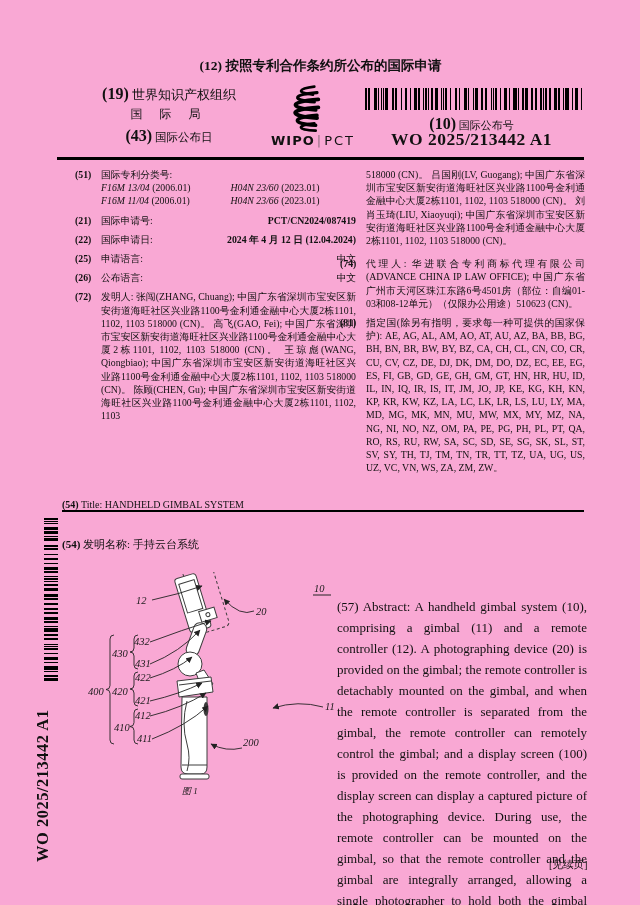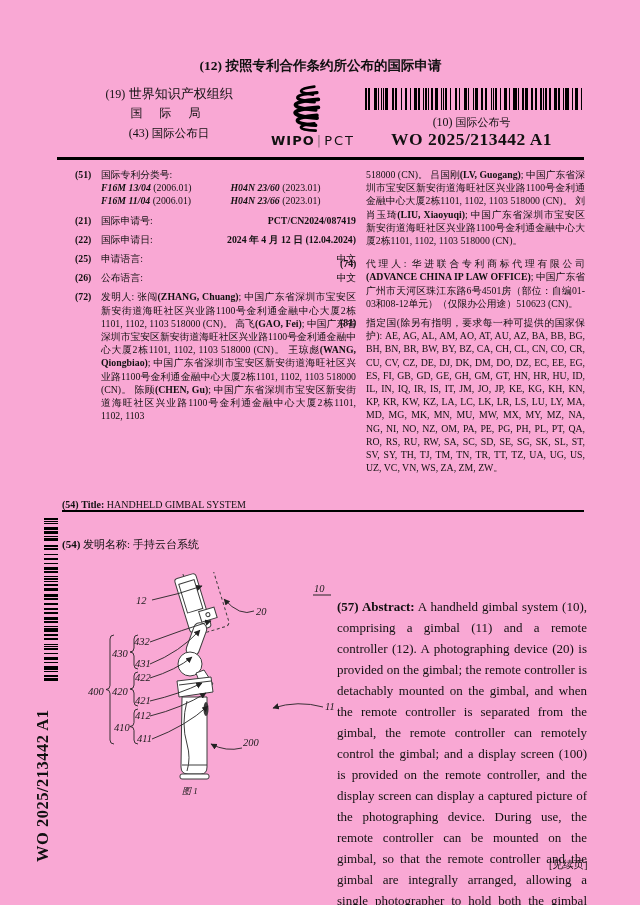--- a/index.html
+++ b/index.html
@@ -1,27 +1,27 @@
 <!DOCTYPE html>
 <html><head>
 <meta charset="utf-8">
 <style>
   html,body{margin:0;padding:0;background:#fff;}
   .page{position:relative;width:640px;height:905px;background:#f9a8d4;overflow:hidden;
         font-family:"Liberation Serif","DejaVu Serif",serif;color:#111;}
   .abs{position:absolute;}
-  b{font-weight:bold;}
+  b{font-weight:normal;}
   
   .doc-kind{left:57px;top:57px;width:527px;text-align:center;font-weight:bold;font-size:13.5px;}
   .org-block{left:60px;top:85px;width:218px;text-align:center;}
   .org-name{font-size:13px;}
   .org-bureau{font-size:12px;letter-spacing:7px;margin-top:2px;}
   .pubdate-label{font-size:11.5px;margin-top:4px;}
   .pubdate-value{font-size:11.5px;font-weight:bold;margin-top:2px;}
-  .fnum-inline{font-weight:normal;font-size:12px;}
+  .fnum-inline{font-weight:bold;font-size:16px;}
   .logo-block{left:278px;top:84px;width:70px;text-align:center;}
   .logo-text{left:263px;top:133px;width:100px;text-align:center;
              font-family:"DejaVu Sans","Liberation Sans",sans-serif;font-size:13px;font-weight:800;letter-spacing:1px;}
   .logo-sep{font-weight:200;color:#444;padding:0 2px;}
   .logo-pct{font-weight:400;letter-spacing:2px;}
   .barcode-top{left:365px;top:88px;width:218px;height:22px;
     background-image:
       repeating-linear-gradient(90deg,#000 0 2px,transparent 2px 10px),
       repeating-linear-gradient(90deg,#000 0 1px,transparent 1px 4.5px),
       repeating-linear-gradient(90deg,transparent 0 3px,#000 3px 4px,transparent 4px 12.5px);}
@@ -32,21 +32,21 @@
   
   .col{font-size:9.8px;line-height:13.2px;}
   .col-left{left:75px;top:168px;width:281px;}
   .col-right{left:340px;top:168px;width:245px;}
   .field{position:relative;padding-left:26px;margin-bottom:5px;}
   .field .fnum{position:absolute;left:0;top:0;font-weight:bold;}
   .para{text-align:justify;}
   .kv{display:flex;justify-content:space-between;margin-bottom:6px;}
   .kv .val-b{font-weight:bold;}
   .ipc-grid{display:grid;grid-template-columns:1fr 1fr;column-gap:4px;}
-  .ipc-code{font-weight:bold;font-style:italic;}
+  .ipc-code{font-weight:normal;font-style:italic;}
   .mt6{margin-top:6px;} .mt10{margin-top:10px;}
   
   .title-en{left:62px;top:499px;width:522px;font-size:10px;}
   .title-zh{left:62px;top:537px;width:522px;font-size:11px;}
   .title-row .fnum{font-weight:bold;}
   
   .abstract{left:337px;top:596px;width:250px;font-size:13px;line-height:21px;text-align:justify;}
   
   .barcode-side{left:44px;top:518px;width:14px;height:164px;
     background-image:

